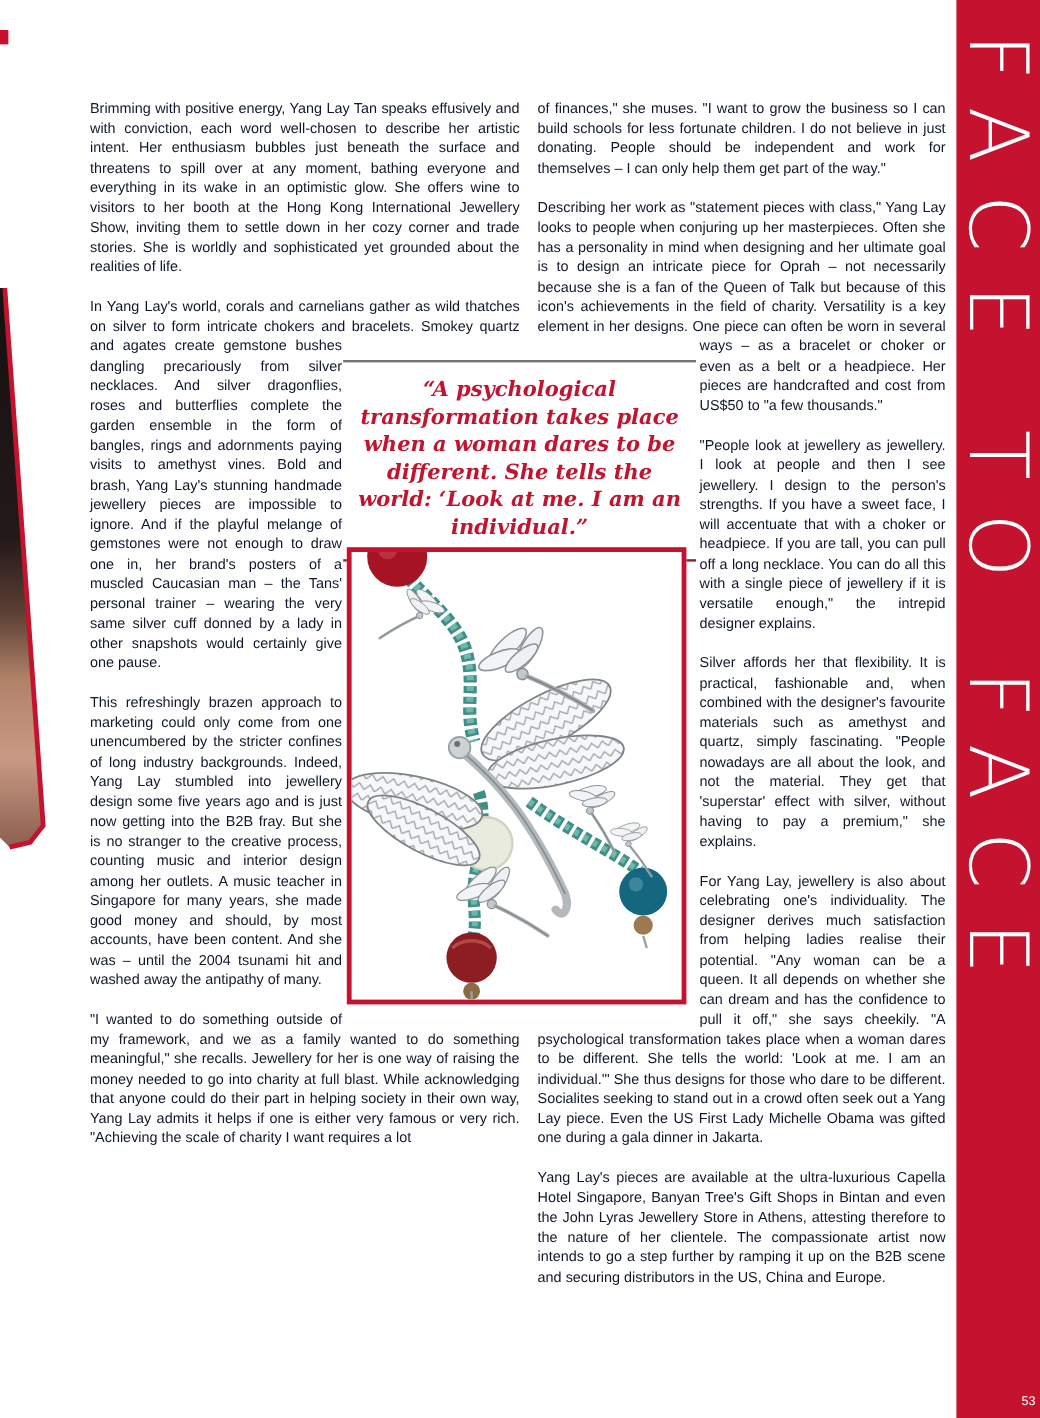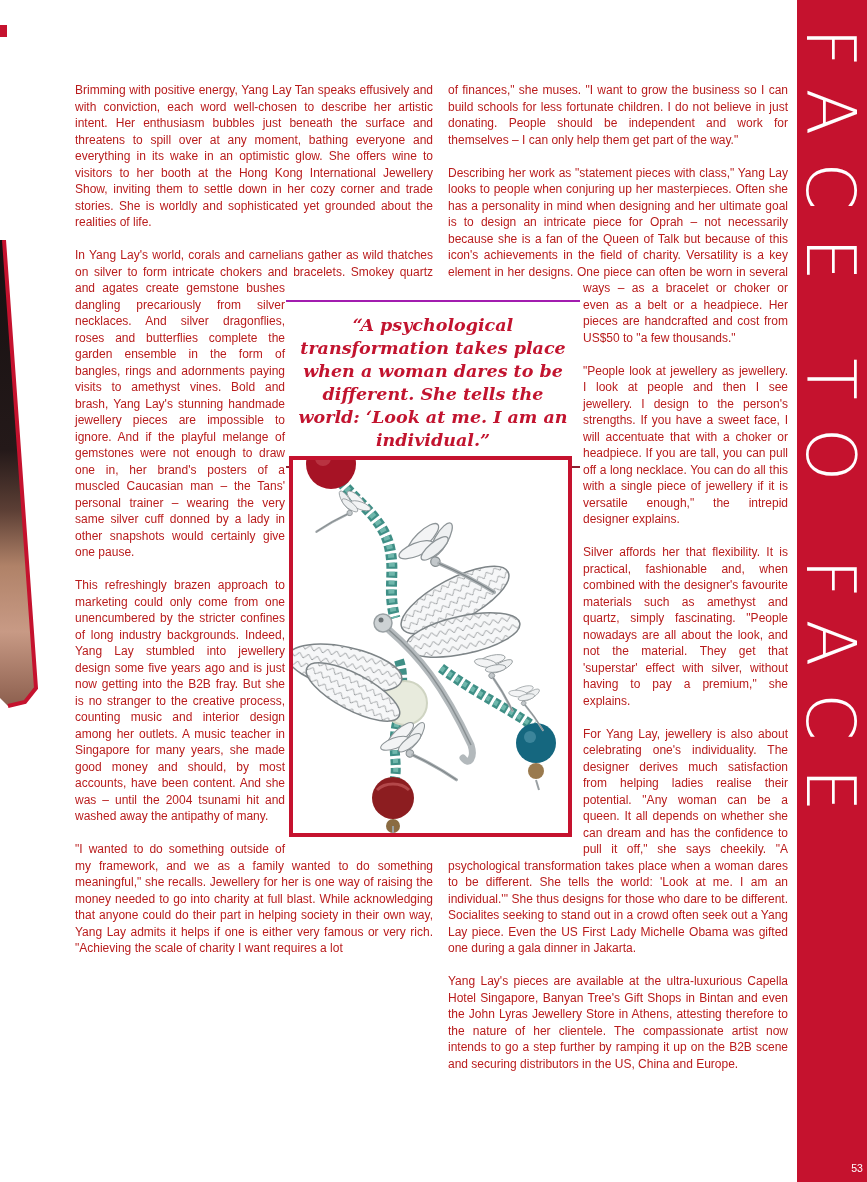--- a/index.html
+++ b/index.html
@@ -1,30 +1,30 @@
 <!DOCTYPE html>
 <html><head>
 <meta charset="utf-8">
 <style>
   html,body{margin:0;padding:0;background:#ffffff;}
   .page{position:relative;width:867px;height:1182px;background:#ffffff;overflow:hidden;
         font-family:"Liberation Sans",sans-serif;}
 
   
-  .col{position:absolute;top:82px;font-size:12px;line-height:16.5px;color:#b91c1c;
+  .col{position:absolute;top:82px;font-size:12px;line-height:16.5px;color:#0f172a;
        text-align:justify;}
   .col p{margin:0 0 16.5px 0;}
   .col-left{left:75px;width:358px;}
   .col-right{left:448px;width:340px;}
   .spacer-r{float:right;width:148px;height:773px;shape-outside:inset(213px 0 0 0);}
   .spacer-l{float:left;width:135px;height:773px;shape-outside:inset(211px 0 0 0);}
 
   
   .quote{position:absolute;left:286px;top:300px;width:294px;box-sizing:border-box;
-         border-top:2px solid #a21caf;border-bottom:2px solid #8e2230;
+         border-top:2px solid #737373;border-bottom:2px solid #8e2230;
          padding:12px 6px 14px 6px;text-align:center;
          font-family:"DejaVu Serif",serif;font-style:italic;font-weight:bold;
          font-size:17.5px;line-height:23px;color:#c2142f;}
 
   
   .photo{position:absolute;left:289px;top:456px;width:283px;height:381px;
          box-sizing:border-box;border:4px solid #c5122e;background:#ffffff;}
 
   
   .bar{position:absolute;left:797px;top:0;width:70px;height:1182px;background:#c5122e;}

